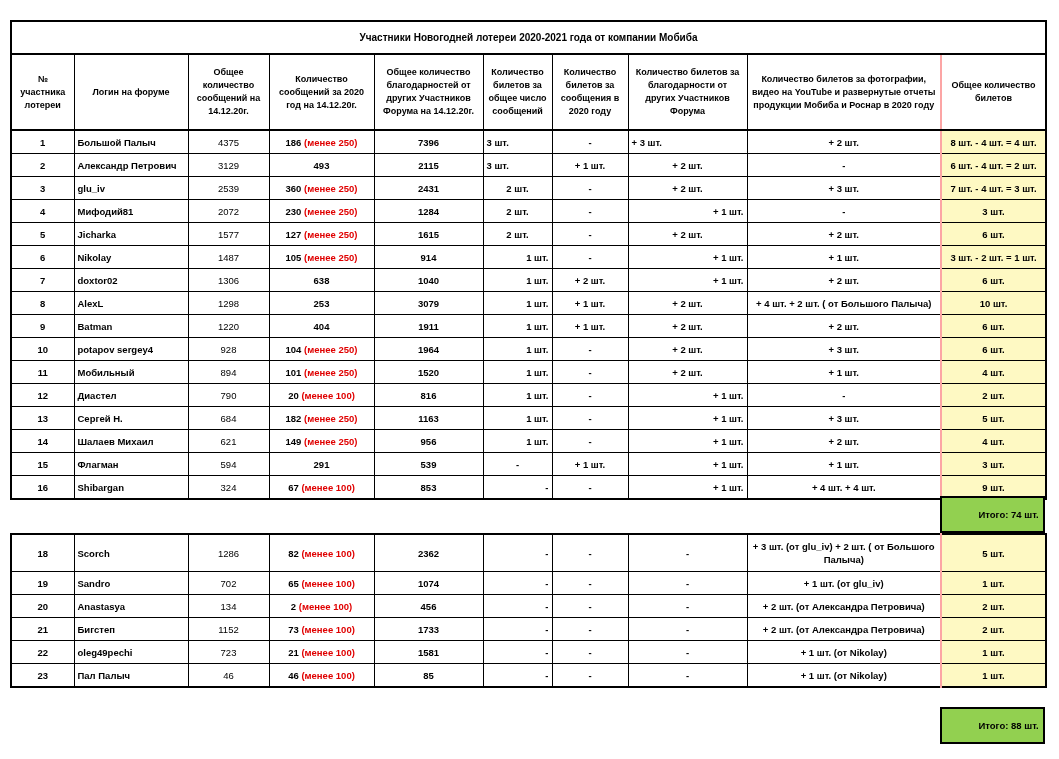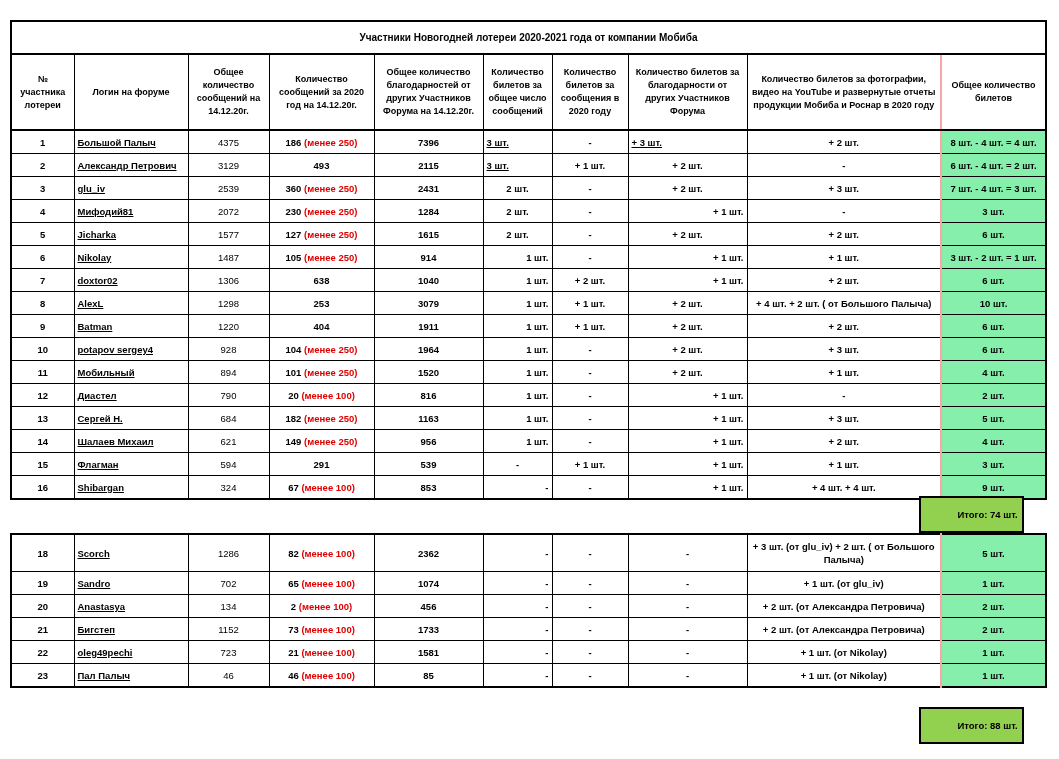--- a/index.html
+++ b/index.html
@@ -1,32 +1,32 @@
 <!DOCTYPE html>
 <html><head>
 <meta charset="utf-8">
 <style>
   html,body{margin:0;padding:0;background:#fff;}
   body{width:1059px;height:759px;position:relative;overflow:hidden;font-family:"Liberation Sans",sans-serif;font-size:9.5px;color:#000;}
   table{border-collapse:collapse;position:absolute;left:10px;table-layout:fixed;}
   td{border:1px solid #000;padding:0 3px;text-align:center;vertical-align:middle;overflow:hidden;white-space:nowrap;line-height:13px;}
   .hdr td{white-space:normal;font-weight:bold;font-size:9px;line-height:13px;}
   .b{font-weight:bold;}
-  .l{text-align:left;text-decoration:underline;}
+  .l{text-align:left;}
   .r{text-align:right;}
   .red{color:#e00000;text-align:center;}
-  .yel{background:#86efac;font-weight:bold;}
+  .yel{background:#fef9c3;font-weight:bold;}
   .grn{background:#92d050;font-weight:bold;}
   #t1{top:20px;border:2px solid #000;}
   #t1 tr.data td,#t2 tr.data td{height:22px;}
   #t2{top:533px;border:2px solid #000;}
   #t2 tr.tall td{height:36px;white-space:normal;}
   .title td{height:31px;font-weight:bold;font-size:10px;border-bottom:2px solid #000;}
   .hdr td{height:74px;border-bottom:2px solid #000;}
-  .total{position:absolute;left:919px;width:105px;border:2px solid #000;box-sizing:border-box;display:flex;align-items:center;justify-content:center;font-size:9.5px;padding-left:32px;}
+  .total{position:absolute;left:940px;width:105px;border:2px solid #000;box-sizing:border-box;display:flex;align-items:center;justify-content:center;font-size:9.5px;padding-left:32px;}
   #total1{top:496px;height:37px;}
   #total2{top:707px;height:37px;}
   .lastcol{border-left:2px solid #fca5a5;border-right:2px solid #000;}
 </style>
 </head>
 <body>
 
 <table id="t1">
   <colgroup>
     <col style="width:63px">

